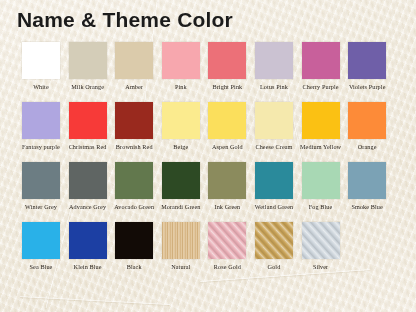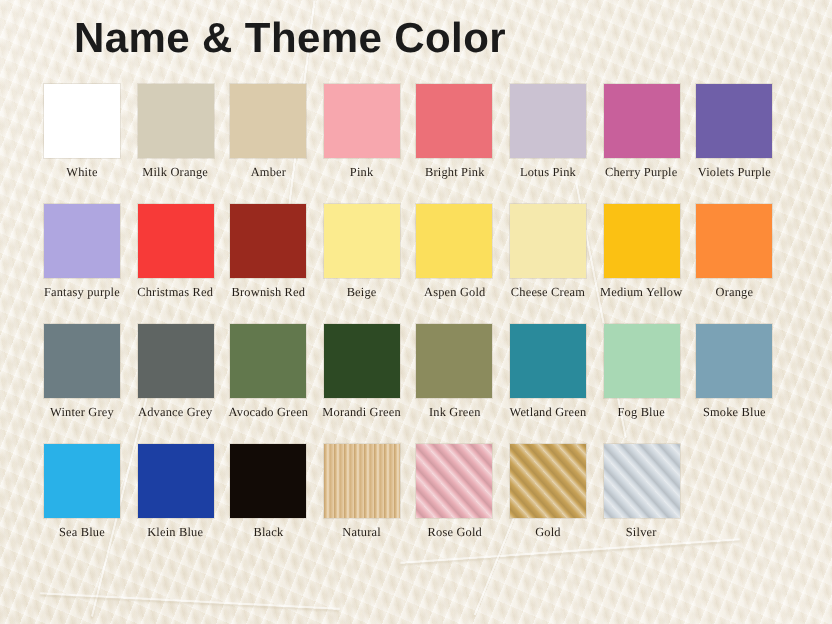--- a/index.html
+++ b/index.html
@@ -34,21 +34,20 @@
   #title {
     position: absolute;
     left: 17px;
     top: 8px;
     font-family: "Liberation Sans", sans-serif;
     font-weight: bold;
     font-size: 21px;
     letter-spacing: 0.2px;
     color: #1b1b1b;
     white-space: nowrap;
-    margin-left: 20px;
   }
   #grid {
     position: absolute;
     left: 0;
     top: 42px;
     width: 416px;
   }
   .row {
     position: relative;
     height: 60px;

